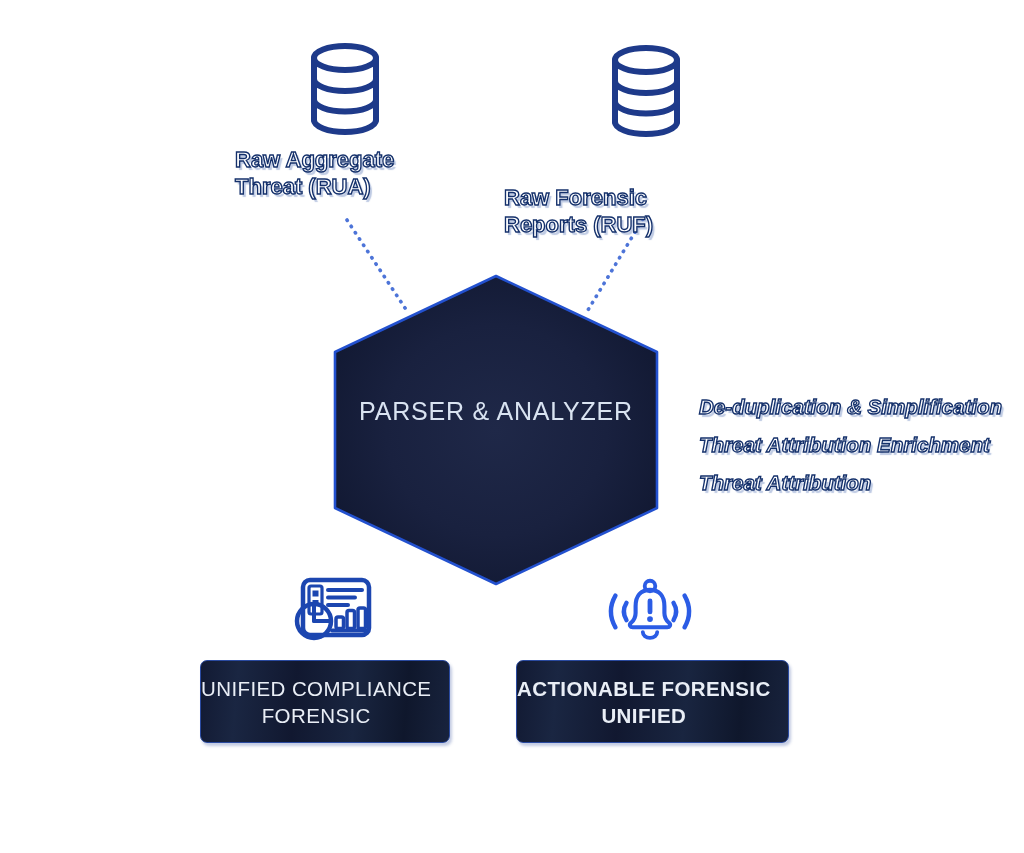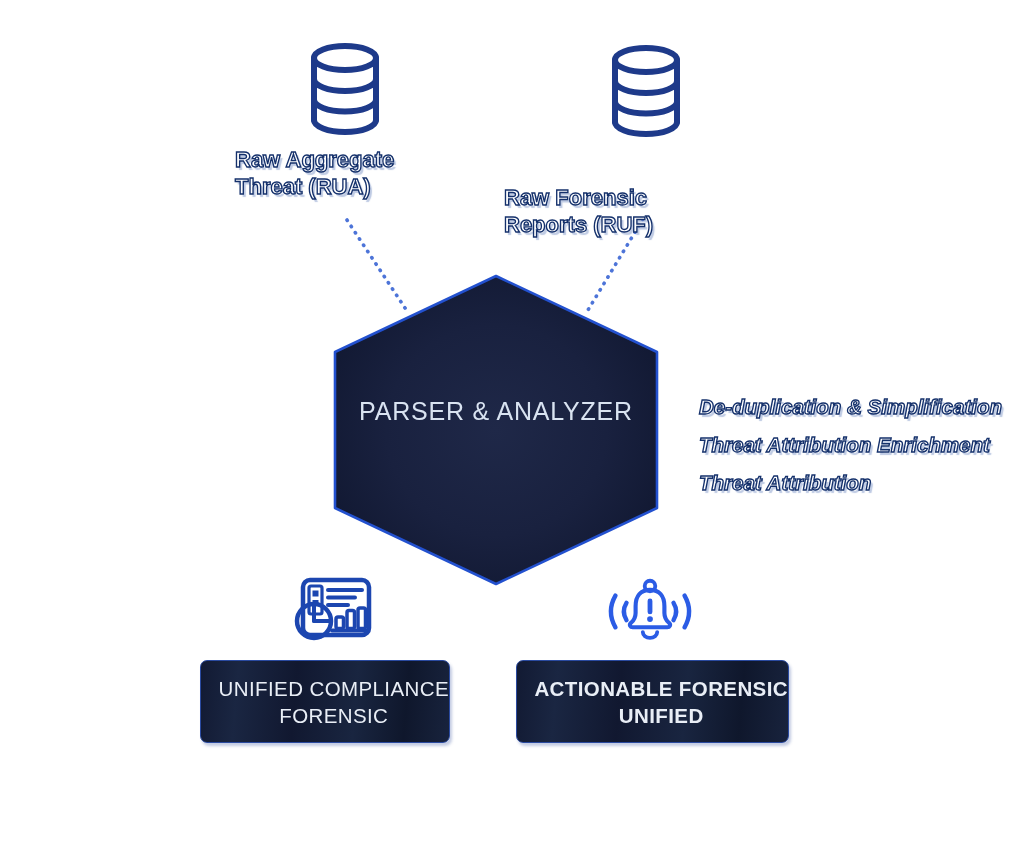--- a/index.html
+++ b/index.html
@@ -25,21 +25,21 @@
   }
   .feature-line{margin-bottom:13px;white-space:nowrap;}
 
   .hex-title{
     left:331px;top:394px;width:330px;
     text-align:center;color:#d9e3f1;font-size:25px;line-height:35px;
     letter-spacing:0.8px;font-weight:400;
   }
 
   .out-box{
-    display:flex;align-items:center;justify-content:flex-end;
+    display:flex;align-items:center;justify-content:flex-start;
     border-radius:7px;
     background:linear-gradient(95deg,#121a33 0%,#1a2642 15%,#111830 38%,#192540 62%,#0f172c 82%,#18233d 100%);
     border:1.5px solid #2a4aa0;
     box-shadow:2px 3px 3px rgba(40,70,150,0.28);
     color:#e9eef6;font-size:20.5px;line-height:27px;letter-spacing:0.4px;
     text-align:center;
   }
   .box-left{left:200px;top:660px;width:248px;height:81px;}
   .box-right{left:516px;top:660px;width:271px;height:81px;font-weight:bold;}
 

